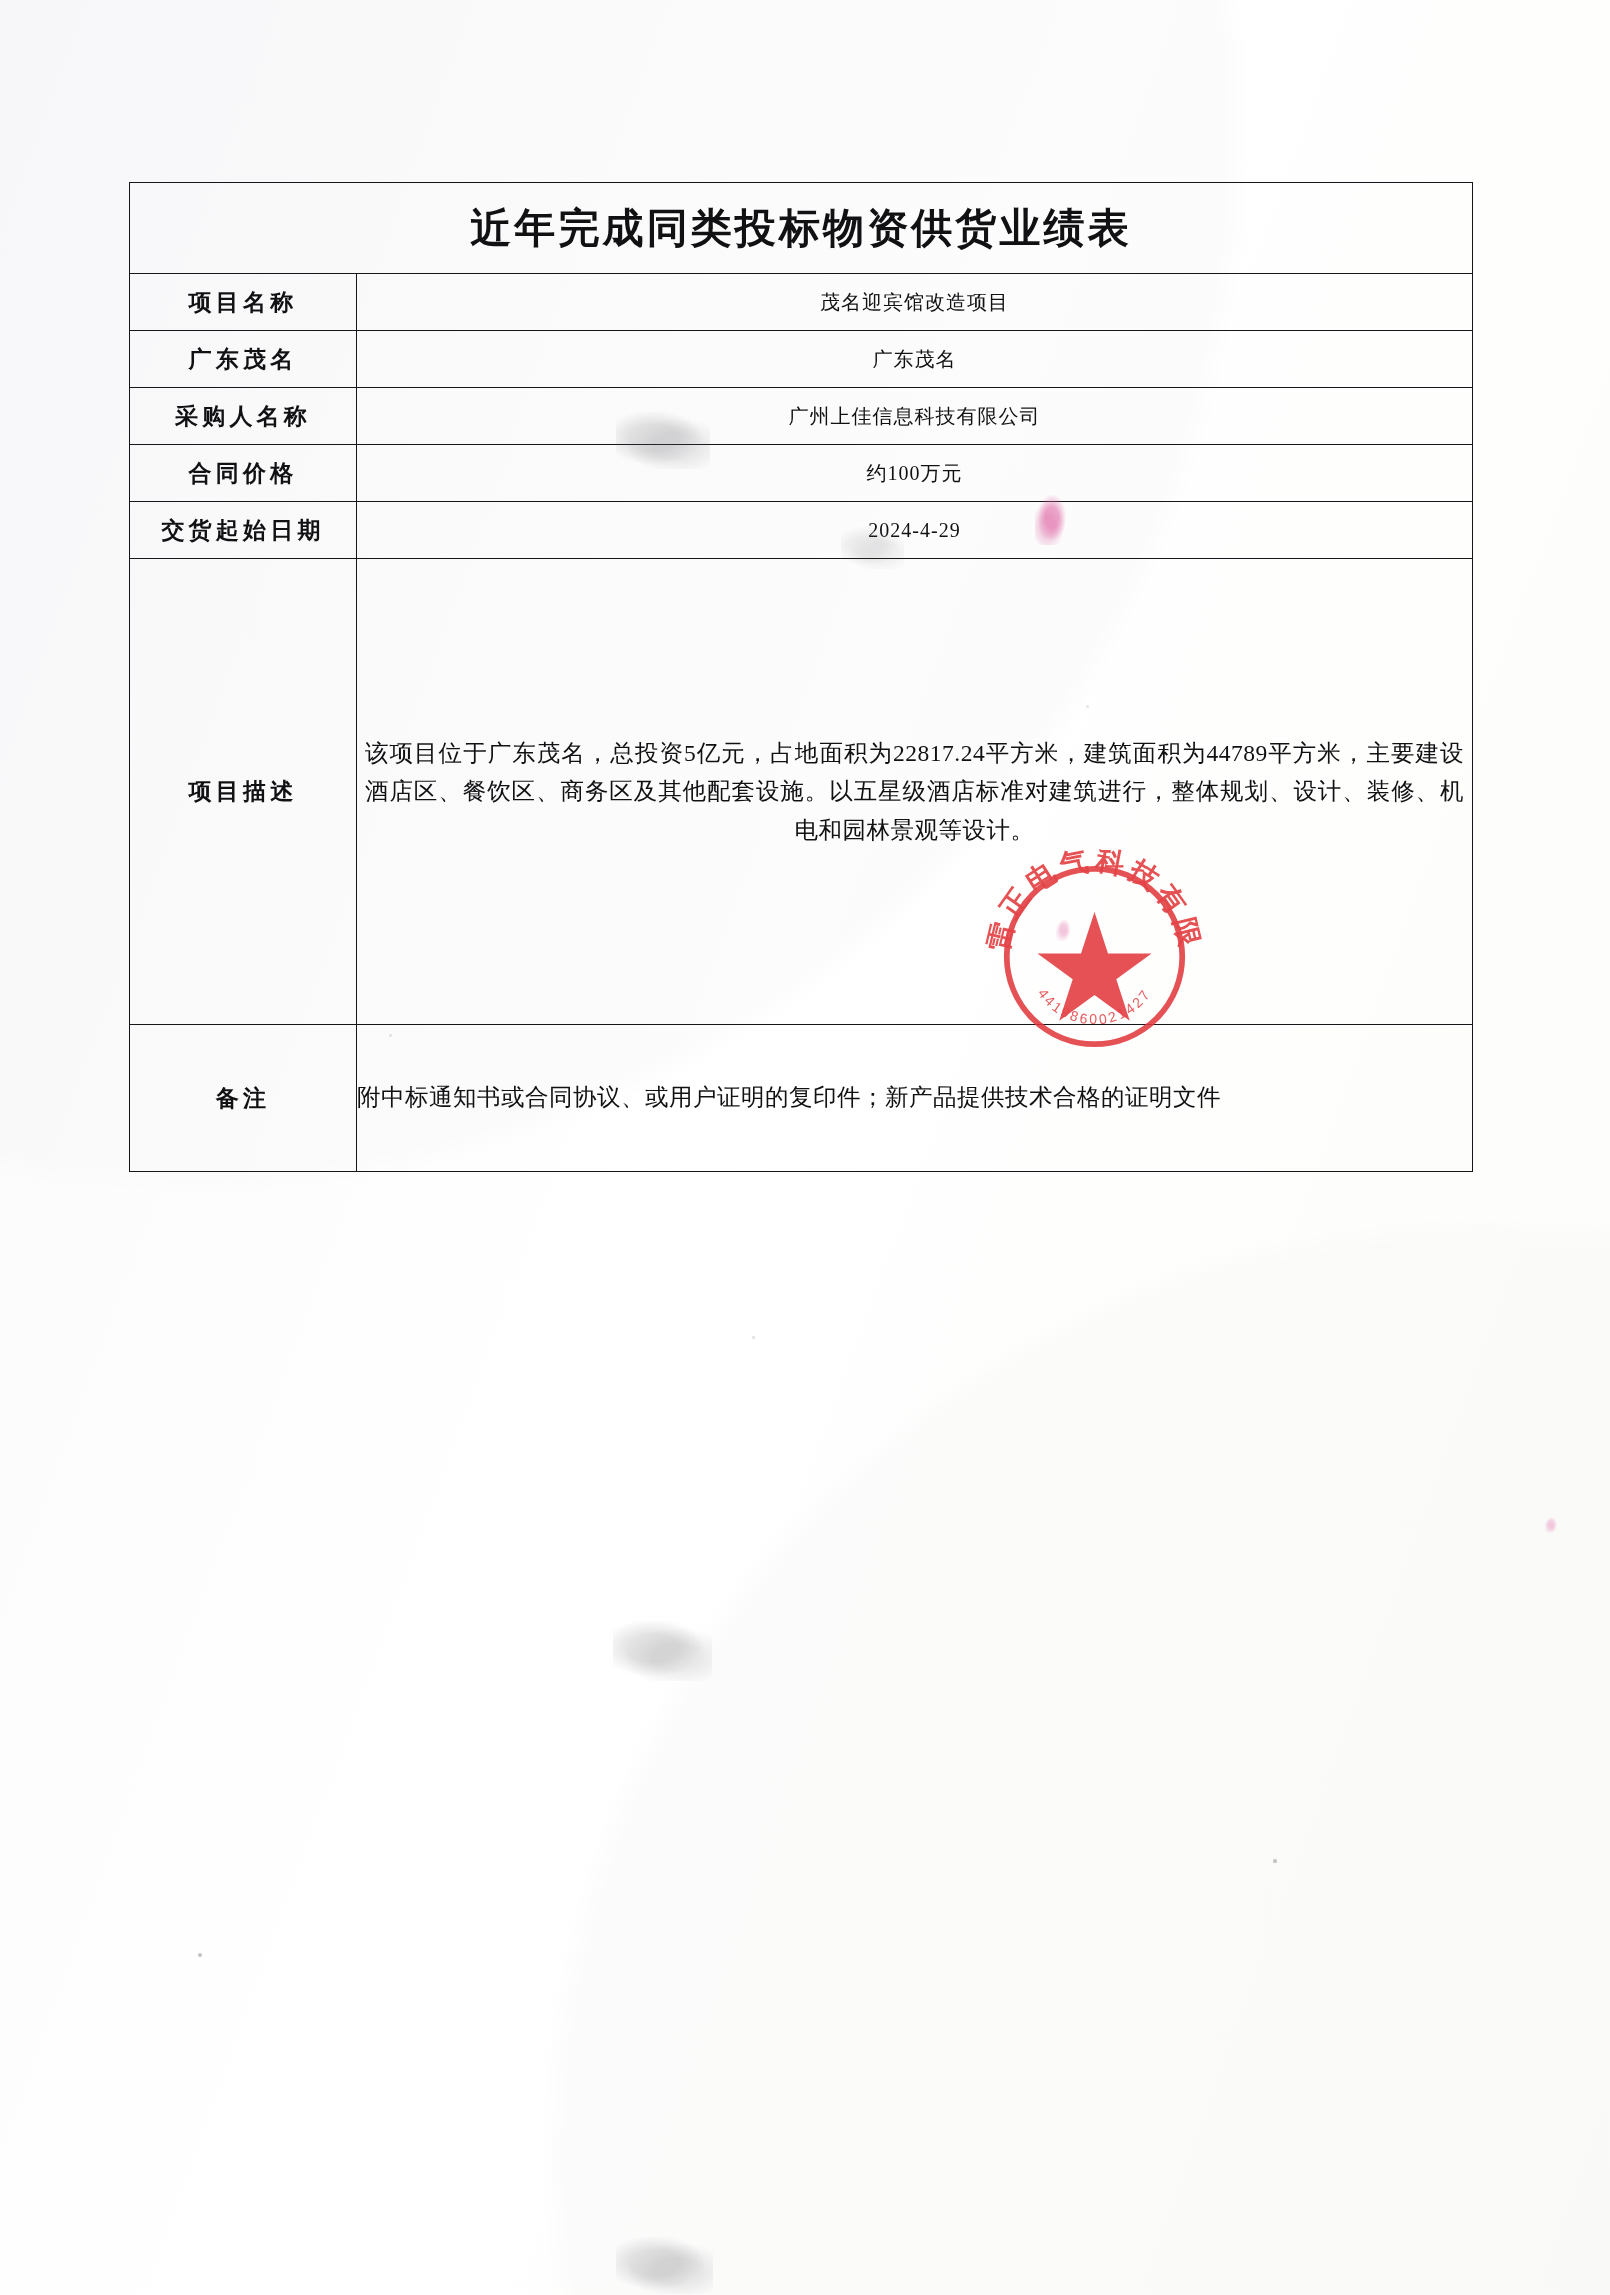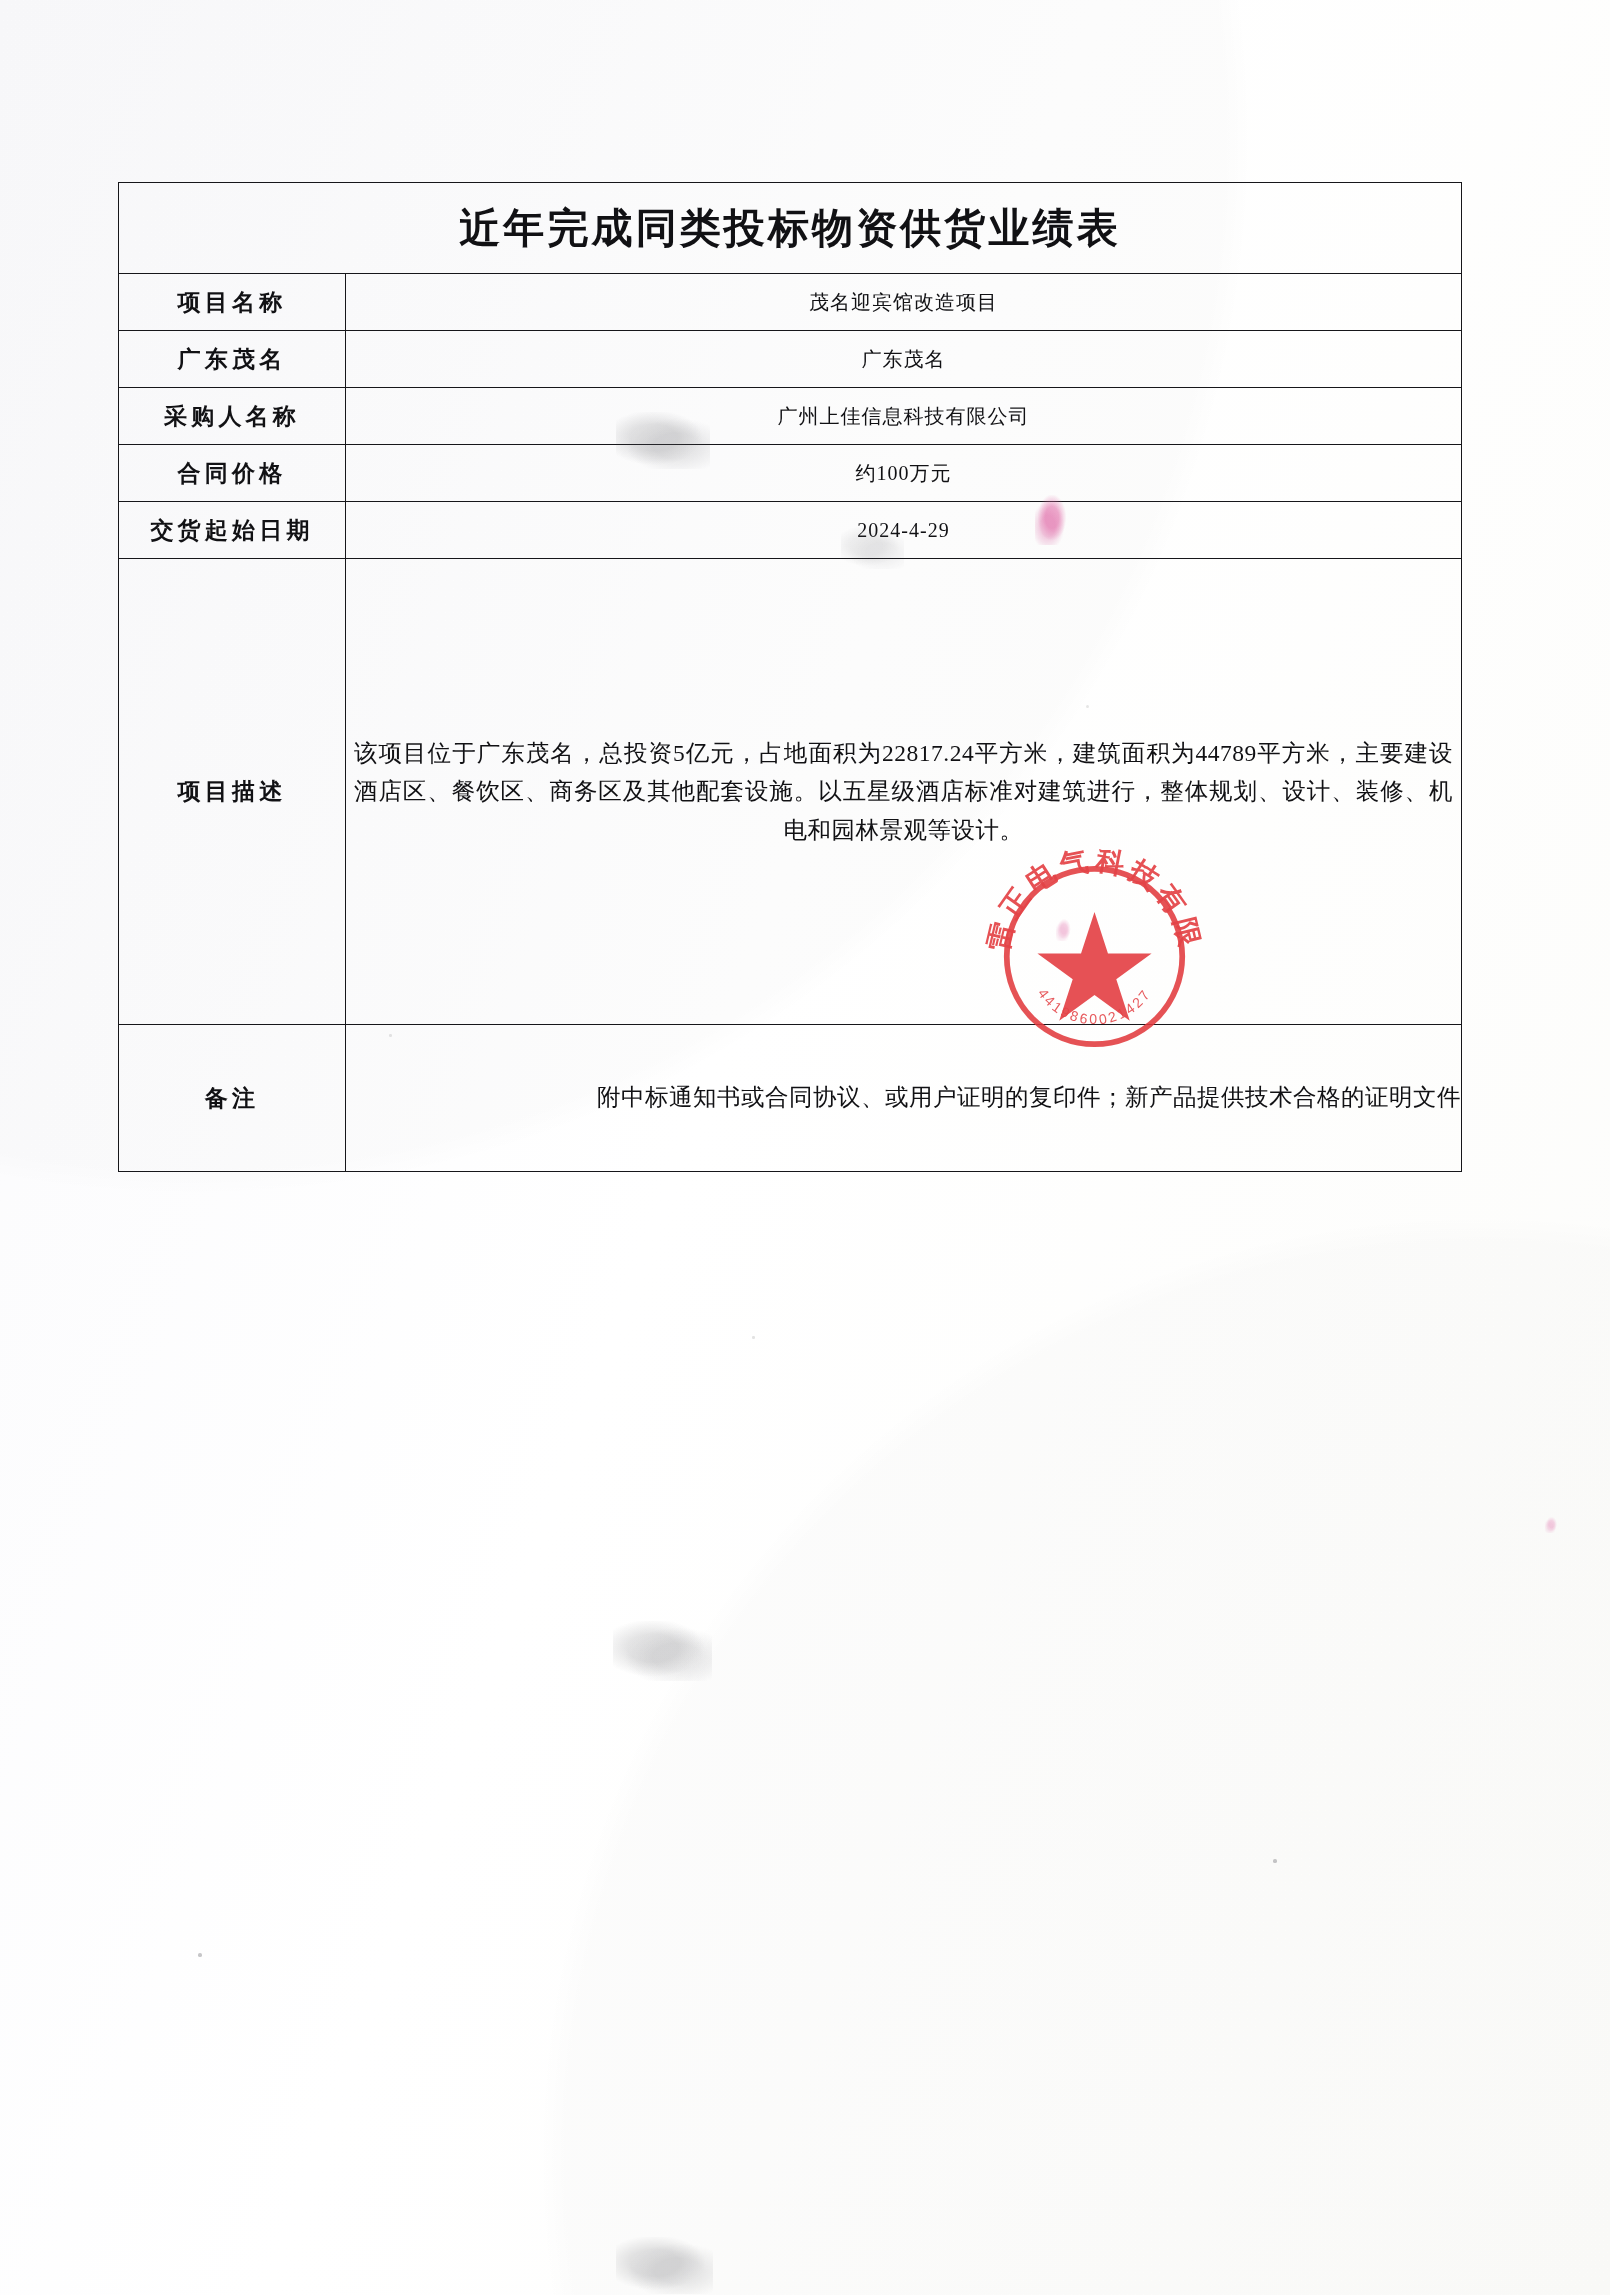--- a/index.html
+++ b/index.html
@@ -28,21 +28,21 @@
     background:
       radial-gradient(circle at 12% 6%,  rgba(0,0,0,0.010) 0 40%, transparent 41%),
       radial-gradient(circle at 92% 94%, rgba(0,0,0,0.012) 0 35%, transparent 36%),
       linear-gradient(110deg, rgba(250,250,252,1) 0%, rgba(255,255,255,1) 45%, rgba(252,252,250,1) 100%);
     pointer-events: none;
   }
 
   
   .perf-table {
     position: absolute;
-    left: 118px;
+    left: 129px;
     top: 182px;
     width: 1344px;
     border-collapse: collapse;
     table-layout: fixed;
     background: transparent;
   }
   .perf-table td {
     border: 1.6px solid #16161a;
     padding: 0;
     vertical-align: middle;
@@ -88,21 +88,21 @@
   }
   .desc-cell p {
     margin: 8px;
     text-indent: 0;
     text-align: justify;
     text-align-last: center;
   }
 
   .remark-row td { height: 146px; }
   .remark-cell {
-    text-align: right;
+    text-align: left;
     font-size: 23.5px;
     line-height: 1.6;
     letter-spacing: 0.5px;
     padding: 0 13.6px;
   }
 
   
   .seal {
     position: absolute;
     left: 977px;

